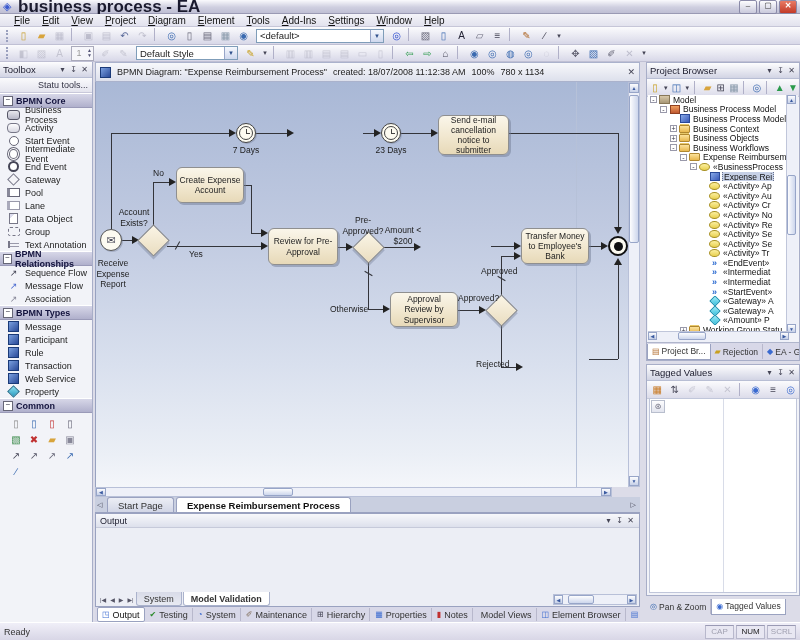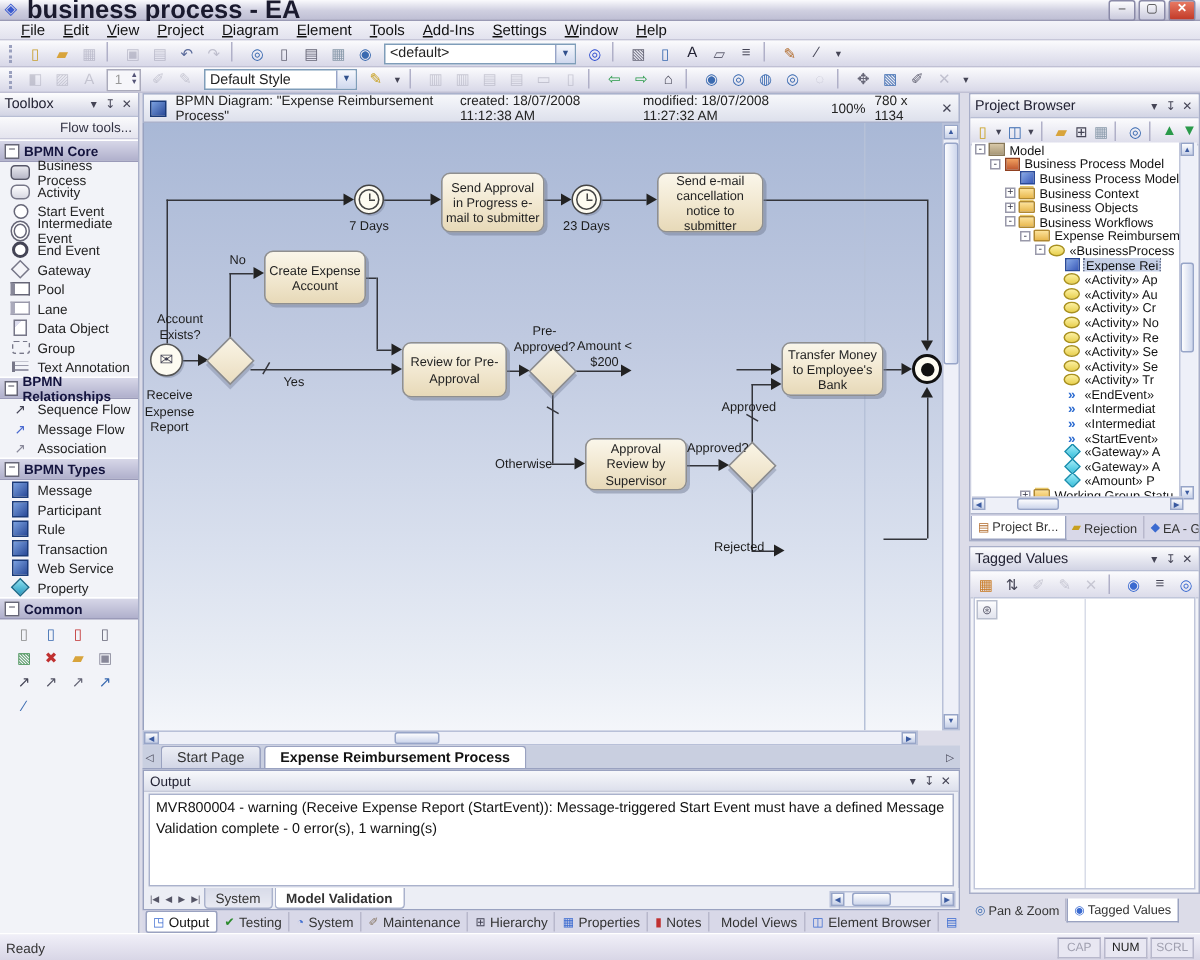--- a/index.html
+++ b/index.html
@@ -269,21 +269,21 @@
 
   <div class="toolbox">
     <div class="ptitle">
       <span>Toolbox</span>
       <span class="ptbtns">
         <span>▾</span>
         <span>↧</span>
         <span>✕</span>
       </span>
     </div>
-    <div class="moretools">Flow tools...</div>
+    <div class="moretools">Statu tools...</div>
     <div class="tbx-hdr">
       <span class="cbox">−</span>
       <span>BPMN Core</span>
     </div>
     <div>
 
     <div class="tbxi">
           <span class="tbxicon" data-icon="business-process"></span>
           <span class="tbxlabel">Business Process</span>
         </div>
@@ -399,21 +399,20 @@
         <span class="ci" style="color: rgb(58, 106, 176);">∕</span>
       </div>
   </div>
 
   <div class="center">
 
     <div class="dhead">
       <span class="dicon"></span>
       <span>BPMN Diagram: "Expense Reimbursement Process"</span>
       <span>created: 18/07/2008 11:12:38 AM</span>
-      <span>modified: 18/07/2008 11:27:32 AM</span>
       <span>100%</span>
       <span>780 x 1134</span>
       <span class="dclose">✕</span>
     </div>
 
     <div class="canvas">
       <div class="pageline"></div>
 
       <i class="lv" style="left:15px;top:51px;height:96px"></i>
       <i class="lh" style="left:15px;top:51px;width:122px"></i>
@@ -459,21 +458,20 @@
       <i class="ar" style="left:287px;top:223px"></i>
       <i class="ar" style="left:383px;top:224px"></i>
       <i class="ar" style="left:418px;top:170px"></i>
       <i class="ar" style="left:420px;top:281px"></i>
       <i class="au" style="left:518px;top:176px"></i>
 
       <i class="sl" style="left:77px;top:163px;transform:rotate(-60deg)"></i>
       <i class="sl" style="left:268px;top:191px;transform:rotate(30deg)"></i>
       <i class="sl" style="left:401px;top:196px;transform:rotate(30deg)"></i>
 
-      <div class="task" style="left:198px;top:33px;width:69px;height:40px">Send Approval in Progress e-mail to submitter</div>
       <div class="task" style="left:342px;top:33px;width:71px;height:40px">Send e-mail cancellation notice to submitter</div>
       <div class="task" style="left:80px;top:85px;width:68px;height:36px">Create Expense Account</div>
       <div class="task" style="left:172px;top:146px;width:70px;height:37px">Review for Pre-Approval</div>
       <div class="task" style="left:425px;top:146px;width:68px;height:36px">Transfer Money to Employee's Bank</div>
       <div class="task" style="left:294px;top:210px;width:68px;height:35px">Approval Review by Supervisor</div>
 
       <div class="gw" style="left:46px;top:147px"></div>
       <div class="gw" style="left:261px;top:154px"></div>
       <div class="gw" style="left:394px;top:217px"></div>
 
@@ -486,21 +484,21 @@
       <div class="ev-timer" style="left:285px;top:41px">
           <span class="clock"></span>
         </div>
       <div class="ev-end" style="left:512px;top:154px">
           <span class="dot"></span>
         </div>
 
       <div class="mlabel" style="left:-2px;top:176px;width:38px">Receive
 Expense
 Report</div>
-      <div class="mlabel" style="left:4px;top:125px;width:40px">Account
+      <div class="mlabel" style="left:18px;top:125px;width:40px">Account
 Exists?</div>
       <div class="mlabel" style="left:133px;top:63px;width:34px">7 Days</div>
       <div class="mlabel" style="left:275px;top:63px;width:40px">23 Days</div>
       <div class="mlabel" style="left:245px;top:133px;width:44px">Pre-
 Approved?</div>
       <div class="mlabel" style="left:286px;top:143px;width:42px">Amount &lt;
 $200</div>
       <div class="elabel" style="left:57px;top:86px">No</div>
       <div class="elabel" style="left:93px;top:167px">Yes</div>
       <div class="elabel" style="left:234px;top:222px">Otherwise</div>
@@ -529,22 +527,20 @@
 
     <div class="output">
       <div class="outtitle">
         <span>Output</span>
         <span class="ptbtns" style="margin-left:auto">
           <span>▾</span>
           <span>↧</span>
           <span>✕</span>
         </span>
       </div>
-      <div class="outbody">MVR800004 - warning (Receive Expense Report (StartEvent)): Message-triggered Start Event must have a defined Message
-Validation complete - 0 error(s), 1 warning(s)</div>
       <div class="outnav">
         <span style="display:flex">
 
         <span class="onbtn">|◀</span>
             <span class="onbtn">◀</span>
             <span class="onbtn">▶</span>
             <span class="onbtn">▶|</span>
           </span>
         <span style="display:flex">
 

